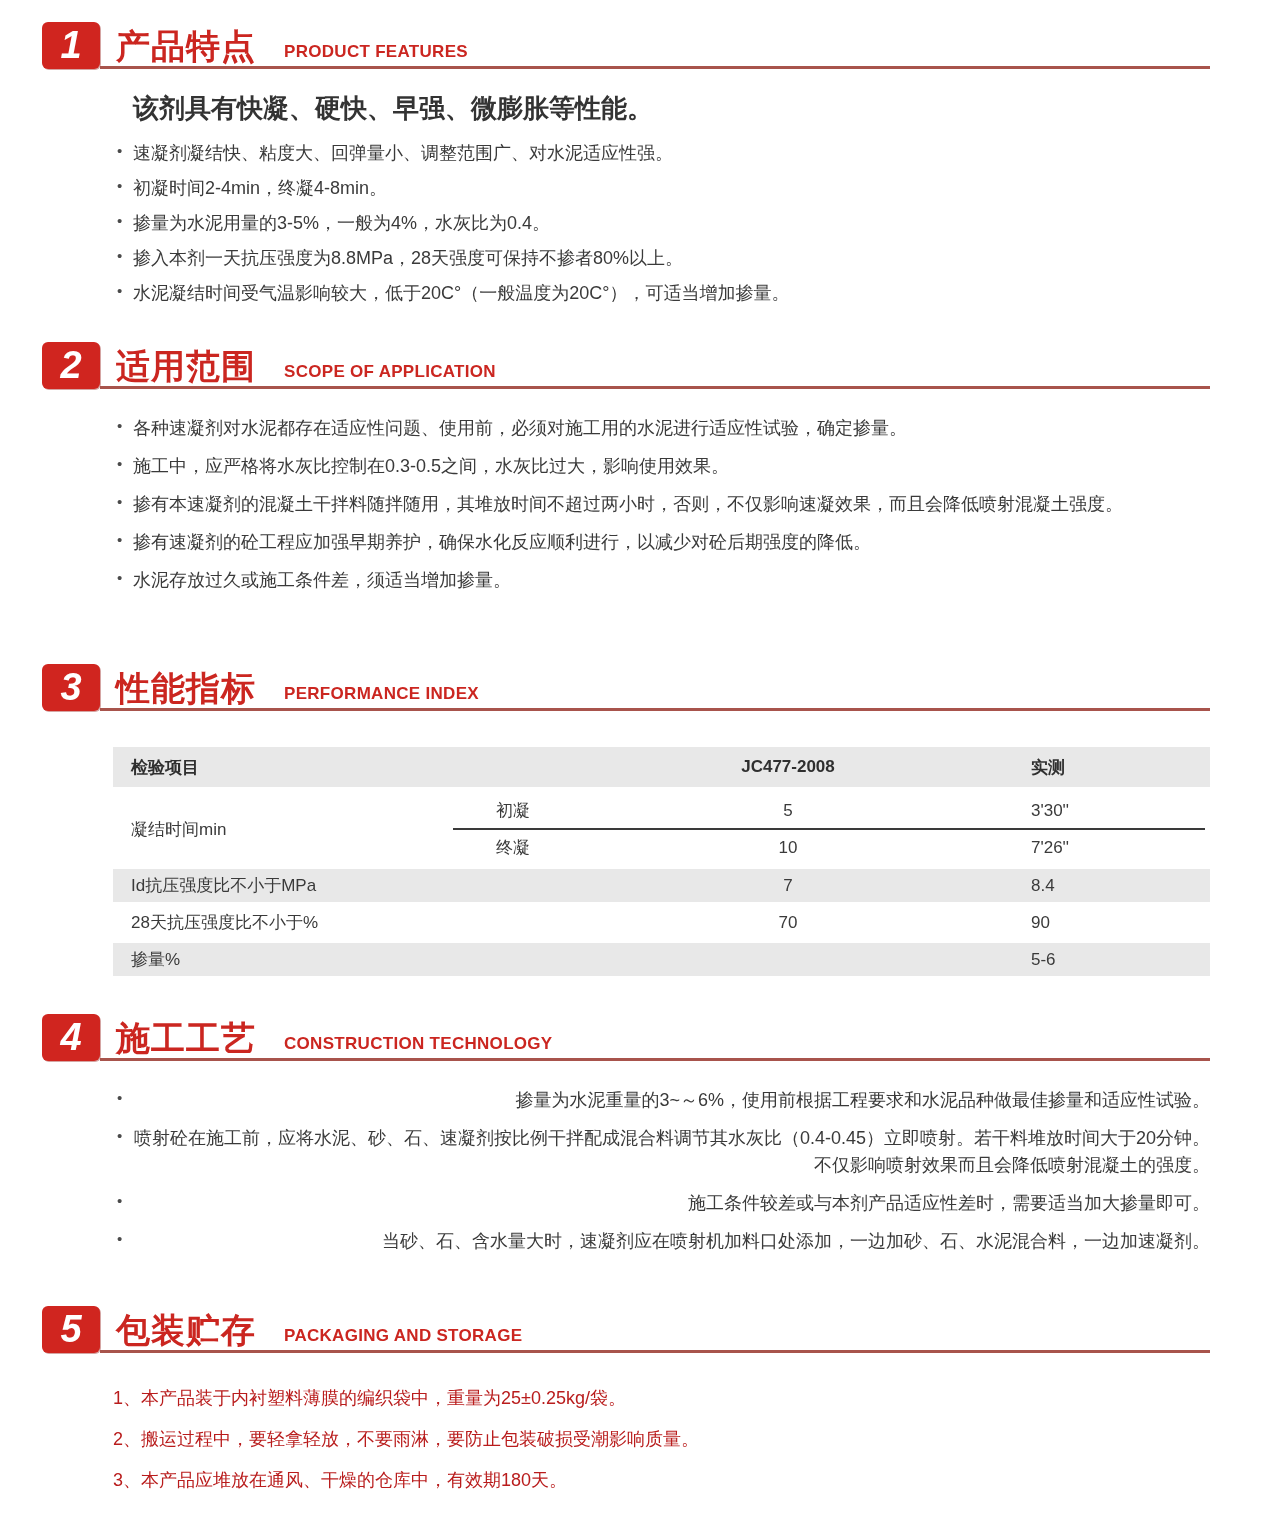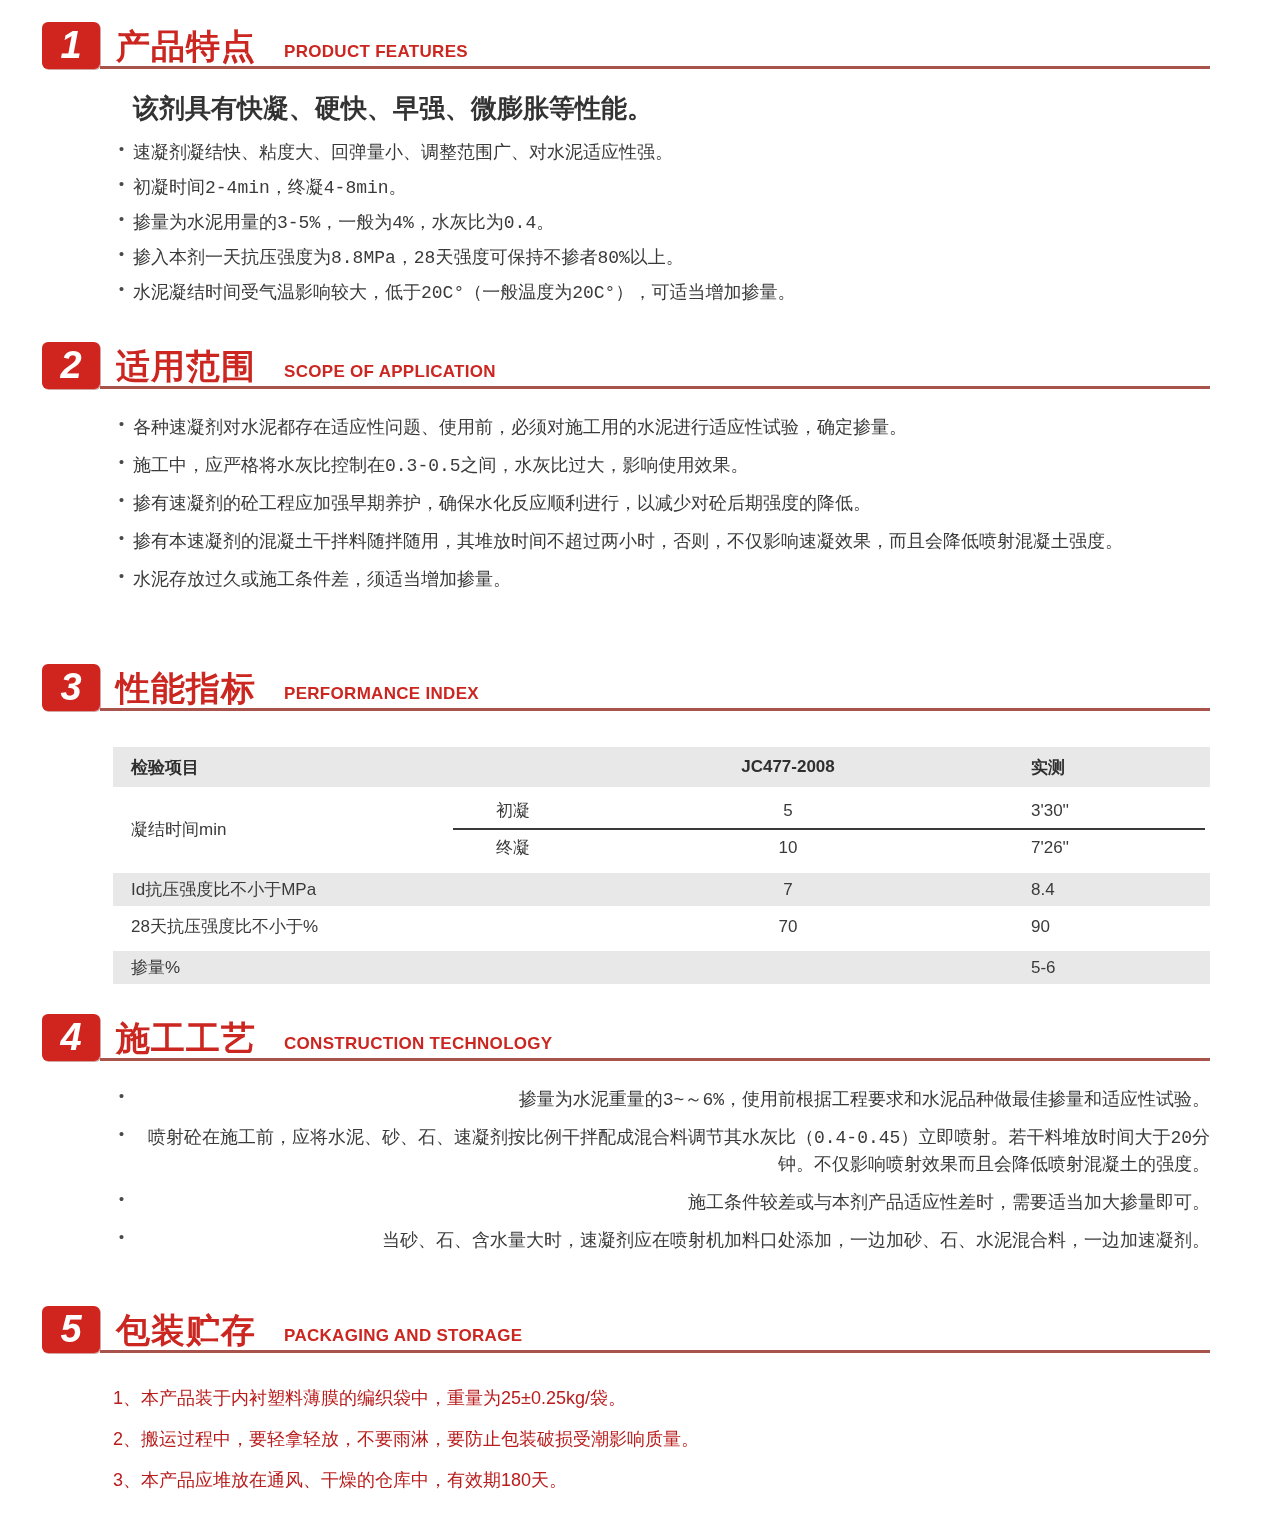--- a/index.html
+++ b/index.html
@@ -79,21 +79,20 @@
     margin: 14px 70px 0 115px;
     padding: 0;
   }
   .bullets li {
     position: relative;
     padding-left: 18px;
     font-size: 18px;
     line-height: 1.5;
     color: #3a3a3a;
     margin-bottom: 8px;
-    font-family: Liberation Mono, monospace;
   }
   .bullets li::before {
     content: "\2022";
     position: absolute;
     left: 2px;
     top: 0;
     font-size: 15px;
     color: #4a4a4a;
   }
   .bullets-roomy li { margin-bottom: 11px; }
@@ -123,21 +122,21 @@
   .g-divider { border-top: 2px solid #3a3a3a; width: 752px; }
   .g-sub .t-c2 { width: 180px; padding-left: 43px; }
   .g-sub .t-c3 { width: 310px; }
   .g-sub .t-c4 { width: 260px; padding-left: 88px; }
   .t-row {
     display: flex;
     align-items: center;
     height: 33px;
     margin-top: 4px;
   }
-  .t-row.gray { background: #e8e8e8; margin-top: 8px; }
+  .t-row.gray { background: #e8e8e8; }
 
   
   .pack-list { margin: 32px 70px 0 113px; }
   .pack-list .pack-item {
     font-size: 18px;
     line-height: 1.45;
     color: #b91c1c;
     margin-bottom: 15px;
   }
 </style>
@@ -168,22 +167,22 @@
     <div class="sec-header">
       <div class="num-box">2</div>
       <div class="title-wrap">
         <span class="title-zh">适用范围</span>
         <span class="title-en">SCOPE OF APPLICATION</span>
       </div>
     </div>
     <ul class="bullets bullets-roomy" style="margin-top:26px;">
       <li>各种速凝剂对水泥都存在适应性问题、使用前，必须对施工用的水泥进行适应性试验，确定掺量。</li>
       <li>施工中，应严格将水灰比控制在0.3-0.5之间，水灰比过大，影响使用效果。</li>
+      <li>掺有本速凝剂的混凝土干拌料随拌随用，其堆放时间不超过两小时，否则，不仅影响速凝效果，而且会降低喷射混凝土强度。</li>
       <li>掺有速凝剂的砼工程应加强早期养护，确保水化反应顺利进行，以减少对砼后期强度的降低。</li>
-      <li>掺有本速凝剂的混凝土干拌料随拌随用，其堆放时间不超过两小时，否则，不仅影响速凝效果，而且会降低喷射混凝土强度。</li>
       <li>水泥存放过久或施工条件差，须适当增加掺量。</li>
     </ul>
   </div>
 
   <div class="section sec-s3">
     <div class="sec-header">
       <div class="num-box">3</div>
       <div class="title-wrap">
         <span class="title-zh">性能指标</span>
         <span class="title-en">PERFORMANCE INDEX</span>

